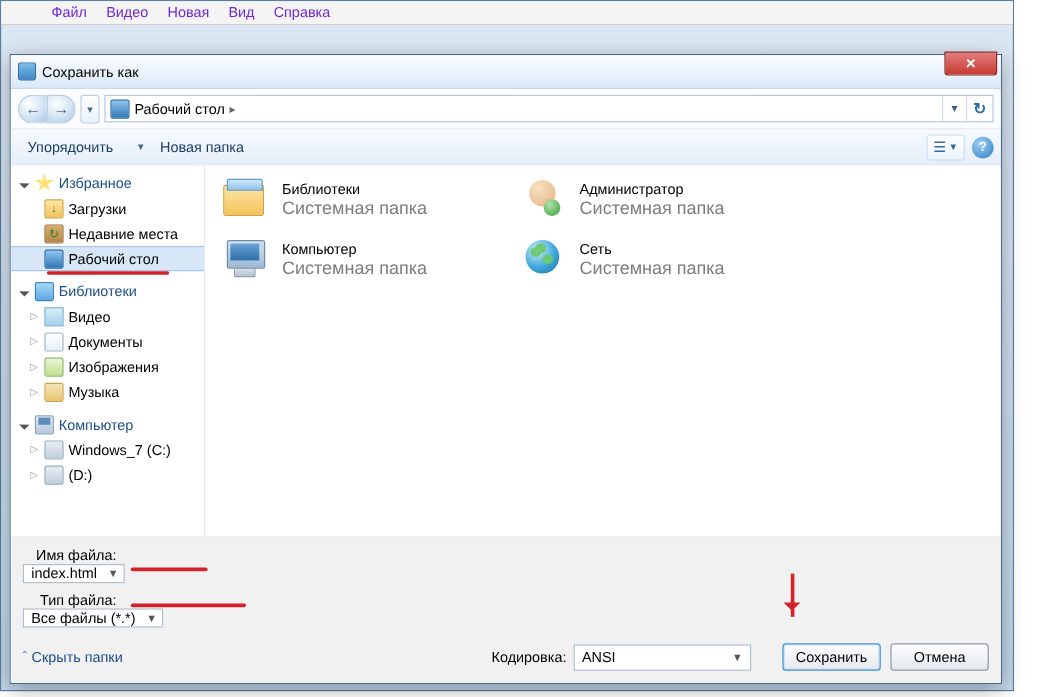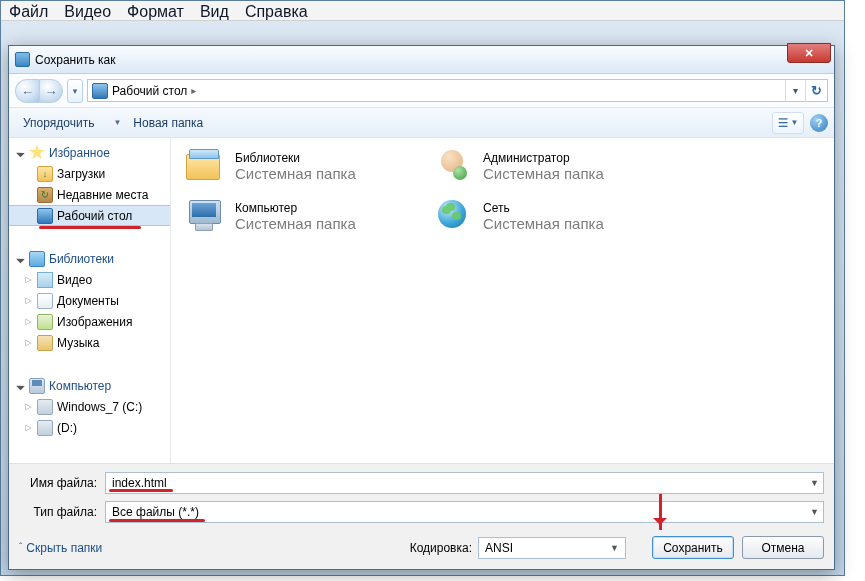--- a/index.html
+++ b/index.html
@@ -9,21 +9,21 @@
   .notepad-window { position: absolute; top: 0; left: 0; right: 20px; bottom: 5px;
     border: 1px solid #5a7fa0; background: #f0f0f0;
     background: linear-gradient(#dde8f4, #c3d6ea); }
   .notepad-title { height: 27px; display: flex; align-items: center; padding: 0 6px;
     font-size: 12px; color: #000; }
   .notepad-title .np-icon { width: 14px; height: 14px; margin-right: 5px;
     background: #fff; border: 1px solid #88a; position: relative; }
   .notepad-title .np-icon::after { content: ""; position: absolute; inset: 2px 2px 6px 2px;
     border-top: 1px solid #88a; border-bottom: 1px solid #88a; }
   .notepad-menu { background: #f4f4f4; border-bottom: 1px solid #d0d0d0; height: 20px;
-    display: flex; font-size: 16px; color: #0f172a; }
+    display: flex; font-size: 12px; color: #6d28d9; padding-left: 34px; }
   .notepad-menu span { padding: 2px 8px; cursor: default; }
 
   
   .dialog { position: absolute; top: 45px; left: 8px; width: 827px; height: 525px;
     border: 1px solid #4b6b8a; background: #fff; box-shadow: 0 4px 18px rgba(0,0,0,.35);
     display: flex; flex-direction: column; }
 
   .dlg-titlebar { height: 28px; background: linear-gradient(#f9fcff, #dbe9f8);
     border-bottom: 1px solid #bcd0e5; display: flex; align-items: center; padding-left: 6px;
     position: relative; font-size: 12px; }
@@ -68,21 +68,21 @@
   .tb-iconbtn { width: 32px; height: 22px; border: 1px solid #cddff0; border-radius: 3px;
     background: linear-gradient(#fff,#ecf4fc); display: flex; align-items: center; justify-content: center;
     color: #3a6a9a; font-size: 12px; }
   .help { width: 18px; height: 18px; border-radius: 9px; background: radial-gradient(circle at 35% 30%,#9fd0f5,#2f7dbf);
     color: #fff; display: flex; align-items: center; justify-content: center; font-size: 11px; font-weight: bold; }
 
   .body { flex: 1; display: flex; min-height: 0; border-bottom: 1px solid #e0e0e0; }
 
   .tree { width: 162px; border-right: 1px solid #e5e9ee; background: #fff; overflow: hidden;
     font-size: 12px; padding-top: 4px; }
-  .tree-section { margin-bottom: 22px; }
+  .tree-section { margin-bottom: 6px; }
   .tree-item { display: flex; align-items: center; height: 21px; padding-left: 6px; cursor: default; white-space: nowrap; }
   .tree-item.header { color: #1f4e87; }
   .tree-item.child { padding-left: 28px; }
   .tree-item.selected { background: #d7e7f8; border: 1px solid #a8c8e8; border-left: 0; border-right: 0; }
   .expander { width: 11px; height: 11px; margin-right: 3px; color: #6b6b6b; font-size: 9px;
     display: flex; align-items: center; justify-content: center; }
   .expander.open::before { content: "◣"; color: #555; font-size: 8px; transform: rotate(-45deg); }
   .expander.closed::before { content: "▷"; color: #999; font-size: 8px; }
   .node-icon { width: 16px; height: 16px; margin-right: 4px; border-radius: 2px; flex-shrink: 0; }
   .ic-fav { background: radial-gradient(circle,#ffe27a 40%,#f6bd2a); clip-path: polygon(50% 0,61% 35%,98% 35%,68% 57%,79% 91%,50% 70%,21% 91%,32% 57%,2% 35%,39% 35%); }
@@ -122,21 +122,21 @@
   .big-icon.computer .base { position: absolute; left: 12px; top: 27px; width: 18px; height: 8px;
     background: linear-gradient(#d9e1ea,#b5c2cf); border: 1px solid #8ea2b6; border-radius: 1px; }
   .big-icon.network::before { content: ""; position: absolute; left: 7px; top: 4px; width: 28px; height: 28px;
     border-radius: 14px; background: radial-gradient(circle at 35% 30%,#c8eef7,#3ea7d9 55%,#1c6fa5); }
   .big-icon.network::after { content: ""; position: absolute; left: 11px; top: 10px; width: 9px; height: 8px;
     border-radius: 4px; background: #6bc96b; box-shadow: 10px 6px 0 #6bc96b, 4px -3px 0 #6bc96b; opacity: .9; }
   .file-meta .name { color: #000; line-height: 14px; }
   .file-meta .sub  { color: #7d7d7d; font-size: 15px; }
 
   .bottom { background: #f1f1f1; padding: 8px 10px 0 10px; font-size: 12px; }
-  .field-row { display: flex; align-items: center; margin-bottom: 7px; }
+  .field-row { display: flex; align-items: flex-start; margin-bottom: 7px; flex-direction: column; }
   .field-row label { width: 86px; text-align: right; padding-right: 8px; color: #000; }
   .field-row .field { flex: 1; height: 22px; border: 1px solid #aebfcf; background: #fff;
     padding: 0 22px 0 6px; font-size: 12px; display: flex; align-items: center; position: relative; }
   .field-row .field .dd-arrow { position: absolute; right: 4px; color: #555; font-size: 9px; }
 
   .action-row { display: flex; align-items: center; padding: 6px 0 10px 0; }
   .hide-link { display: flex; align-items: center; gap: 4px; color: #1b4f8a; font-size: 12px; cursor: default; }
   .hide-link .chev { font-size: 10px; color: #3a6a9a; }
   .spacer { flex: 1; }
   .enc-lbl { margin-right: 6px; }
@@ -154,21 +154,21 @@
     border: 7px solid transparent; border-top-color: #d4222a; }
 
 </style>
 </head>
 <body>
 
 <div class="notepad-window">
   <div class="notepad-menu">
     <span>Файл</span>
     <span>Видео</span>
-    <span>Формат</span>
+    <span>Новая</span>
     <span>Вид</span>
     <span>Справка</span>
   </div>
 </div>
 
 <div class="dialog">
 
   <div class="dlg-titlebar">
     <span class="dlg-icon"></span>
     <span>Сохранить как</span>

